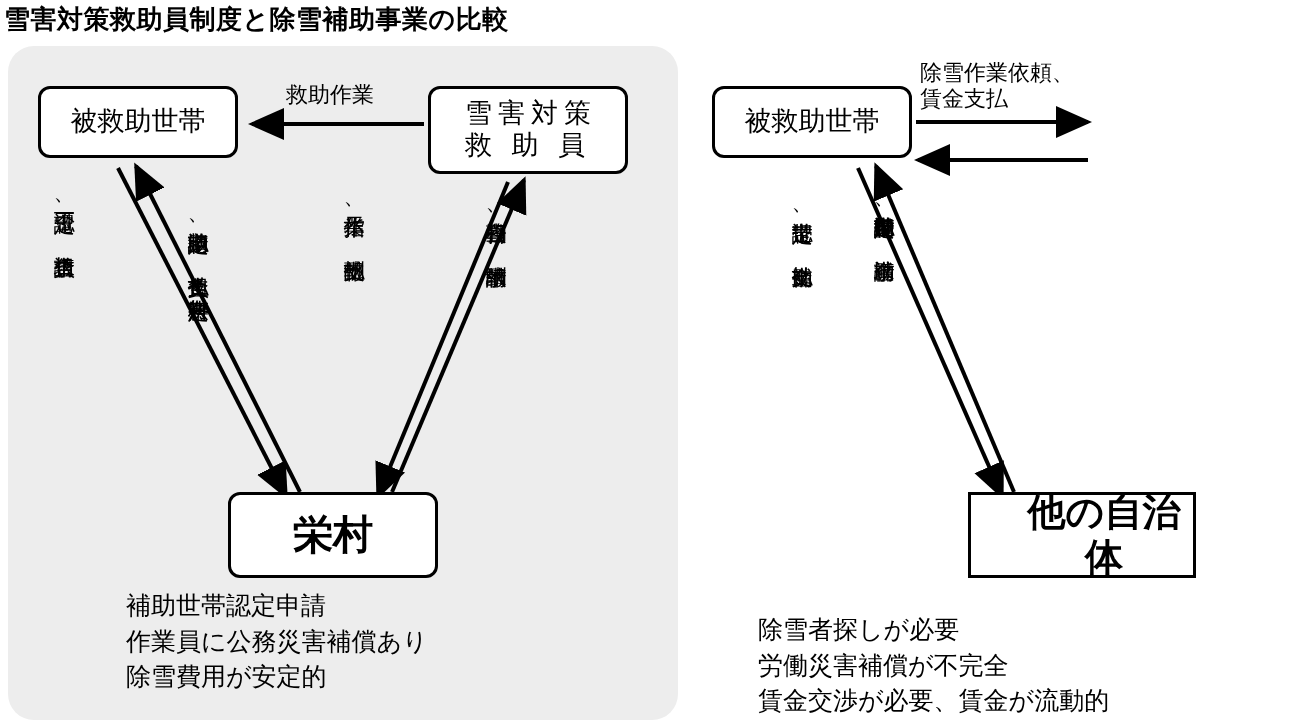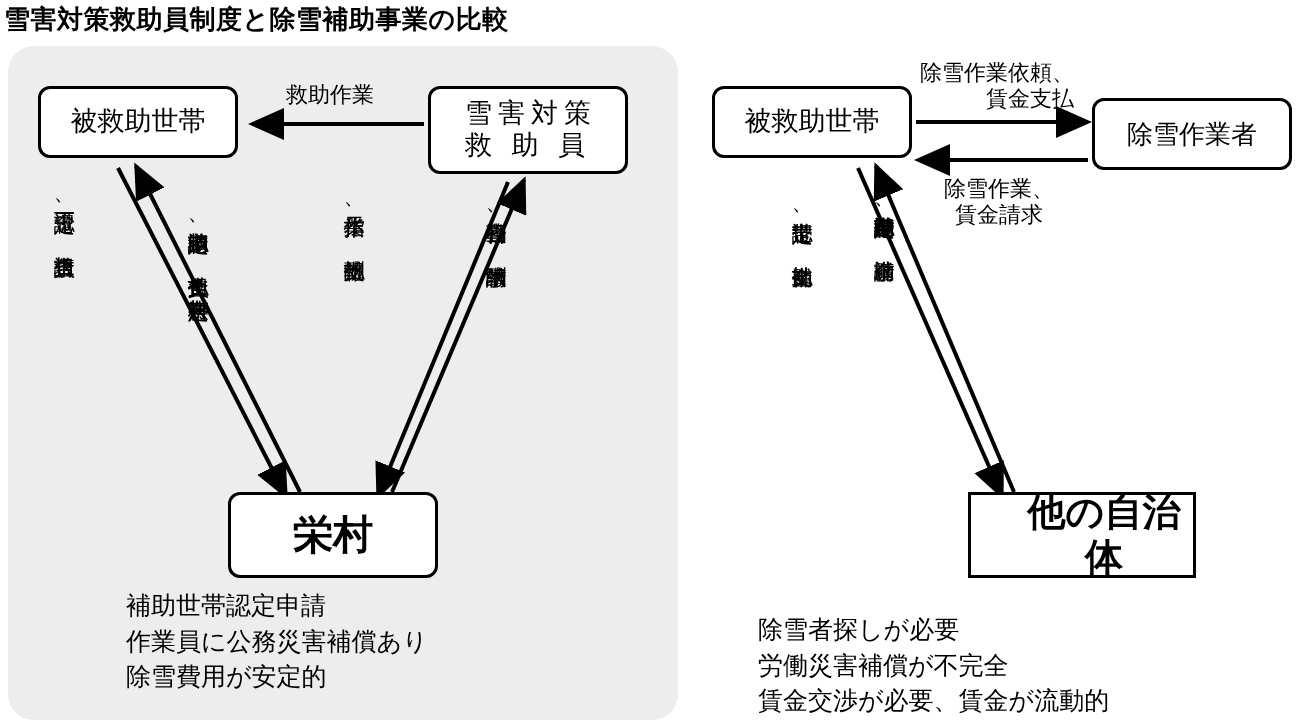--- a/index.html
+++ b/index.html
@@ -152,27 +152,24 @@
   <div class="vlbl vert" style="left:342px; top:200px;">作業指示、
 報酬支払</div>
   <div class="vlbl vert" style="left:484px; top:206px;">勤務報告、
 報酬請求</div>
 
   <div class="notes notes-left">補助世帯認定申請
 作業員に公務災害補償あり
 除雪費用が安定的</div>
 
   <div class="node n-hh-right">被救助世帯</div>
-  <div class="node n-worker">除雪作業者</div>
   <div class="node square n-other">他の自治体</div>
 
-  <div class="lbl" style="left:920px; top:60px; text-align:right;">除雪作業依頼、
+  <div class="lbl" style="left:920px; top:60px; text-align:left;">除雪作業依頼、
 賃金支払</div>
-  <div class="lbl" style="left:944px; top:176px; text-align:center;">除雪作業、
-賃金請求</div>
 
   <div class="vlbl vert" style="left:790px; top:206px;">世帯認定、
 補助金支払</div>
   <div class="vlbl vert" style="left:872px; top:200px;">補助世帯認定申請、
 補助金請求</div>
 
   <div class="notes notes-right">除雪者探しが必要
 労働災害補償が不完全
 賃金交渉が必要、賃金が流動的</div>
 

